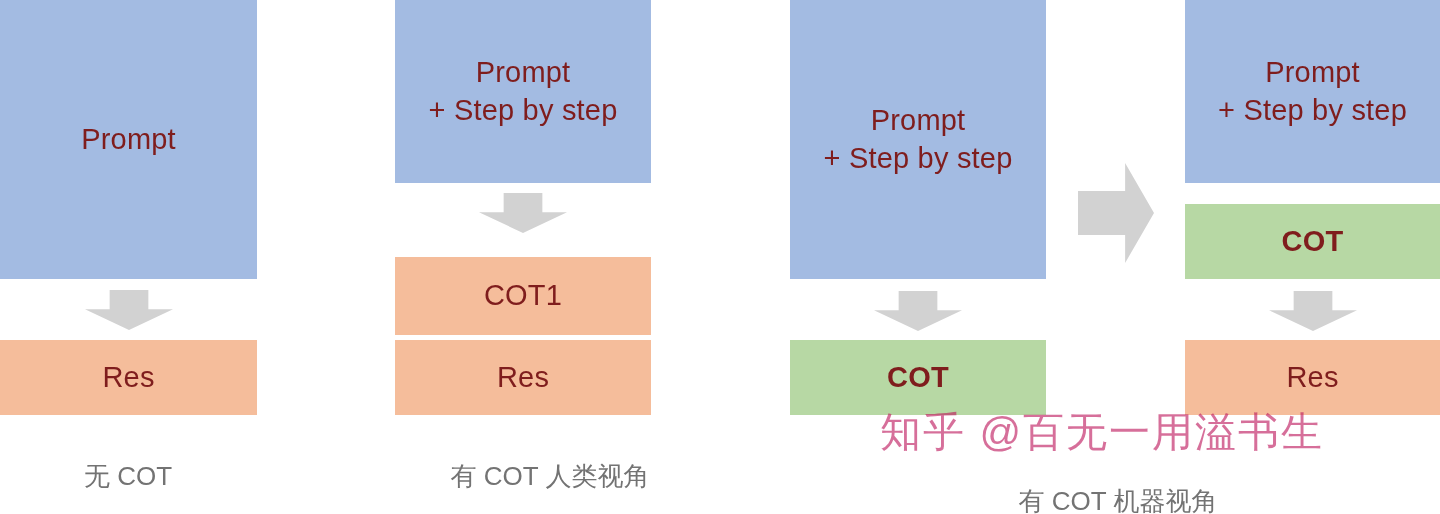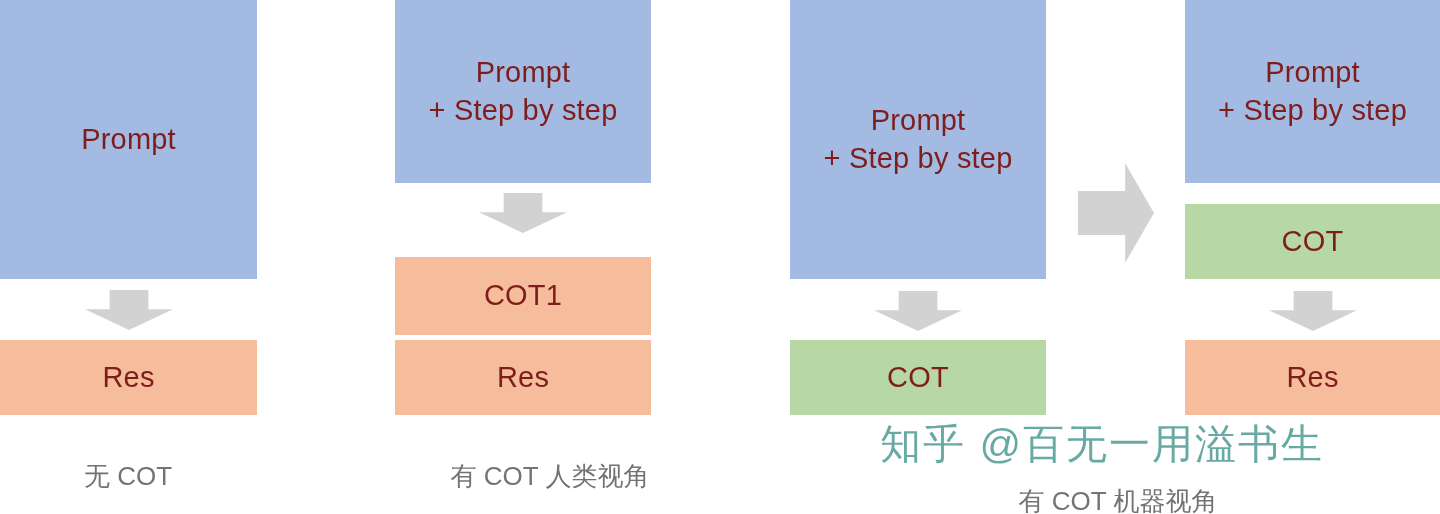--- a/index.html
+++ b/index.html
@@ -29,21 +29,21 @@
     color: #7f1d1d;
     font-size: 29px;
     line-height: 1.28;
     font-weight: 400;
     letter-spacing: 0.2px;
     white-space: pre-line;
     user-select: none;
   }
   .block.blue   { background: #a3bbe2; }
   .block.orange { background: #f5bd9b; }
-  .block.green  { background: #b7d8a4; }
+  .block.green  { background: #b7d8a4; font-weight: bold; }
 
   
   .arrow-down {
     position: absolute;
     background: #d2d2d2;
     clip-path: polygon(28% 0%, 72% 0%, 72% 48%, 100% 48%, 50% 100%, 0% 48%, 28% 48%);
   }
   .arrow-right {
     position: absolute;
     background: #d2d2d2;
@@ -59,24 +59,24 @@
     text-align: center;
     white-space: nowrap;
     transform: translateX(-50%);
     user-select: none;
   }
 
   
   #watermark {
     position: absolute;
     left: 880px;
-    top: 424px;
+    top: 412px;
     font-size: 41px;
     line-height: 1;
-    color: #0f766e;
+    color: #be185d;
     opacity: .62;
     letter-spacing: 2px;
     white-space: nowrap;
     font-weight: 500;
     user-select: none;
     pointer-events: none;
   }
 </style>
 </head>
 <body>

